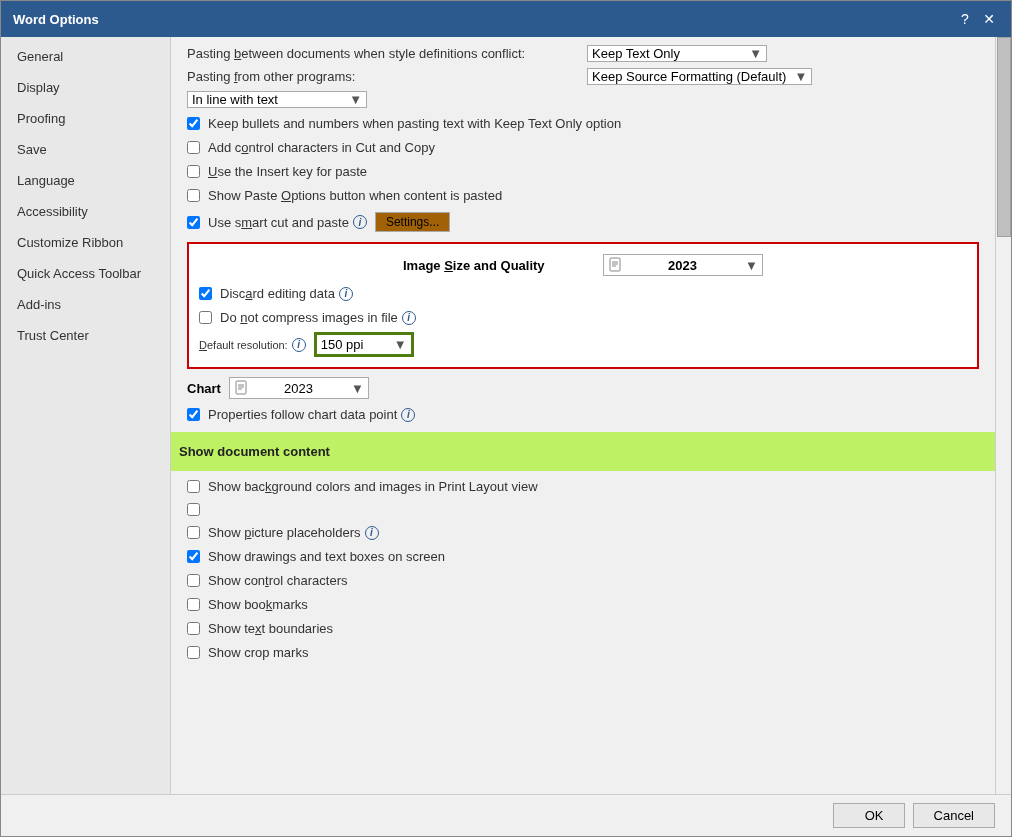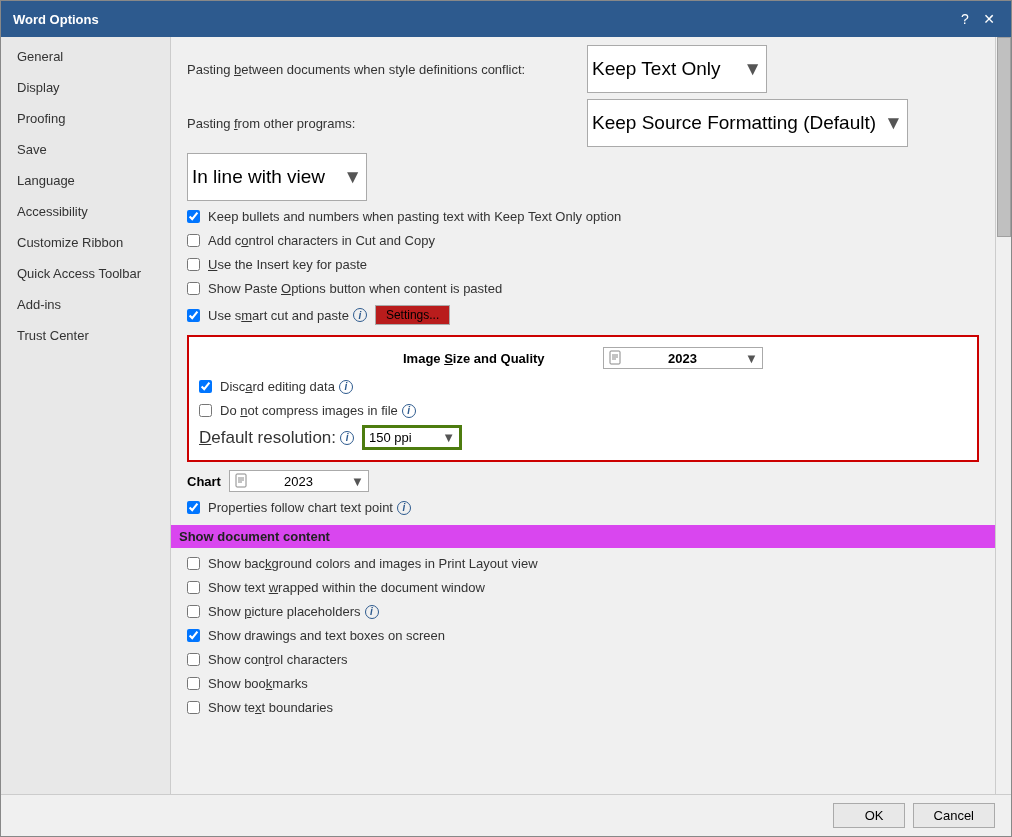--- a/index.html
+++ b/index.html
@@ -104,22 +104,22 @@
       margin-bottom: 6px;
     }
     .dropdown-label {
       min-width: 400px;
       color: #333;
       font-size: 13px;
     }
     .dropdown {
       border: 1px solid #aaa;
       background: white;
-      padding: 12px 4px;
-      font-size: 19px;
+      padding: 0 4px;
+      font-size: 13px;
       display: flex;
       align-items: flex-end;
       justify-content: space-between;
       cursor: pointer;
       min-width: 180px;
     }
     .dropdown-arrow {
       margin-left: 8px;
       color: #555;
     }
@@ -148,28 +148,28 @@
       color: #2d5a8e;
       font-size: 10px;
       margin-left: 4px;
       cursor: pointer;
       font-style: italic;
       font-weight: bold;
     }
     .settings-btn {
       margin-left: 8px;
       padding: 2px 10px;
-      background: #b91c1c;
+      background: #a16207;
       border: 1px solid #aaa;
       cursor: pointer;
       font-size: 12px;
     }
     .section-header {
-      background: #d946ef;
-      padding: 4px 8px;
+      background: #bef264;
+      padding: 12px 8px;
       font-weight: bold;
       font-size: 13px;
       margin: 8px -16px 6px -16px;
       color: #222;
     }
     .highlighted-section {
       border: 2px solid #cc0000;
       padding: 10px;
       margin: 8px 0;
       background: white;
@@ -216,21 +216,21 @@
       justify-content: space-between;
       cursor: pointer;
       min-width: 140px;
     }
     .resolution-row {
       display: flex;
       align-items: center;
       margin-top: 4px;
     }
     .resolution-label {
-      font-size: 17px;
+      font-size: 11px;
       color: #333;
     }
     .resolution-dropdown {
       border: 3px solid #4d7c0f;
       background: white;
       padding: 2px 4px;
       font-size: 13px;
       display: flex;
       align-items: center;
       justify-content: space-between;
@@ -302,21 +302,21 @@
         <div class="dropdown-row">
           <span class="dropdown-label">Pasting <span class="underline">f</span>rom other programs:</span>
           <div class="dropdown">
             <span>Keep Source Formatting (Default)</span>
             <span class="dropdown-arrow">▼</span>
           </div>
         </div>
 
         <div class="dropdown-row">
           <div class="dropdown">
-            <span>In line with view</span>
+            <span>In line with text</span>
             <span class="dropdown-arrow">▼</span>
           </div>
         </div>
 
         <div class="checkbox-row">
           <input type="checkbox" checked="" style="">
           <label>Keep bullets and numbers when pasting text with Keep Text Only option</label>
         </div>
         <div class="checkbox-row">
           <input type="checkbox" style="">
@@ -379,35 +379,34 @@
               <line x1="4" y1="5" x2="10" y2="5" stroke="#888"></line>
               <line x1="4" y1="7" x2="10" y2="7" stroke="#888"></line>
               <line x1="4" y1="9" x2="8" y2="9" stroke="#888"></line>
             </svg>
             <span>2023</span>
             <span class="dropdown-arrow">▼</span>
           </div>
         </div>
         <div class="checkbox-row">
           <input type="checkbox" checked="" style="">
-          <label>Properties follow chart text point</label>
+          <label>Properties follow chart data point</label>
           <span class="info-icon">i</span>
         </div>
 
         <div class="section-header">
           <span>Show document content</span>
         </div>
 
         <div class="checkbox-row">
           <input type="checkbox" style="">
           <label>Show bac<span class="underline">k</span>ground colors and images in Print Layout view</label>
         </div>
         <div class="checkbox-row">
           <input type="checkbox" style="">
-          <label>Show text <span class="underline">w</span>rapped within the document window</label>
         </div>
         <div class="checkbox-row">
           <input type="checkbox" style="">
           <label>Show <span class="underline">p</span>icture placeholders</label>
           <span class="info-icon">i</span>
         </div>
         <div class="checkbox-row">
           <input type="checkbox" checked="" style="">
           <label>Show drawings and text boxes on screen</label>
         </div>
@@ -415,20 +414,24 @@
           <input type="checkbox" style="">
           <label>Show con<span class="underline">t</span>rol characters</label>
         </div>
         <div class="checkbox-row">
           <input type="checkbox" style="">
           <label>Show boo<span class="underline">k</span>marks</label>
         </div>
         <div class="checkbox-row">
           <input type="checkbox" style="">
           <label>Show te<span class="underline">x</span>t boundaries</label>
+        </div>
+        <div class="checkbox-row">
+          <input type="checkbox" style="">
+          <label>Show crop marks</label>
         </div>
 
       </div>
 
       <div class="scrollbar-track">
         <div class="scrollbar-thumb"></div>
       </div>
     </div>
   </div>
 

